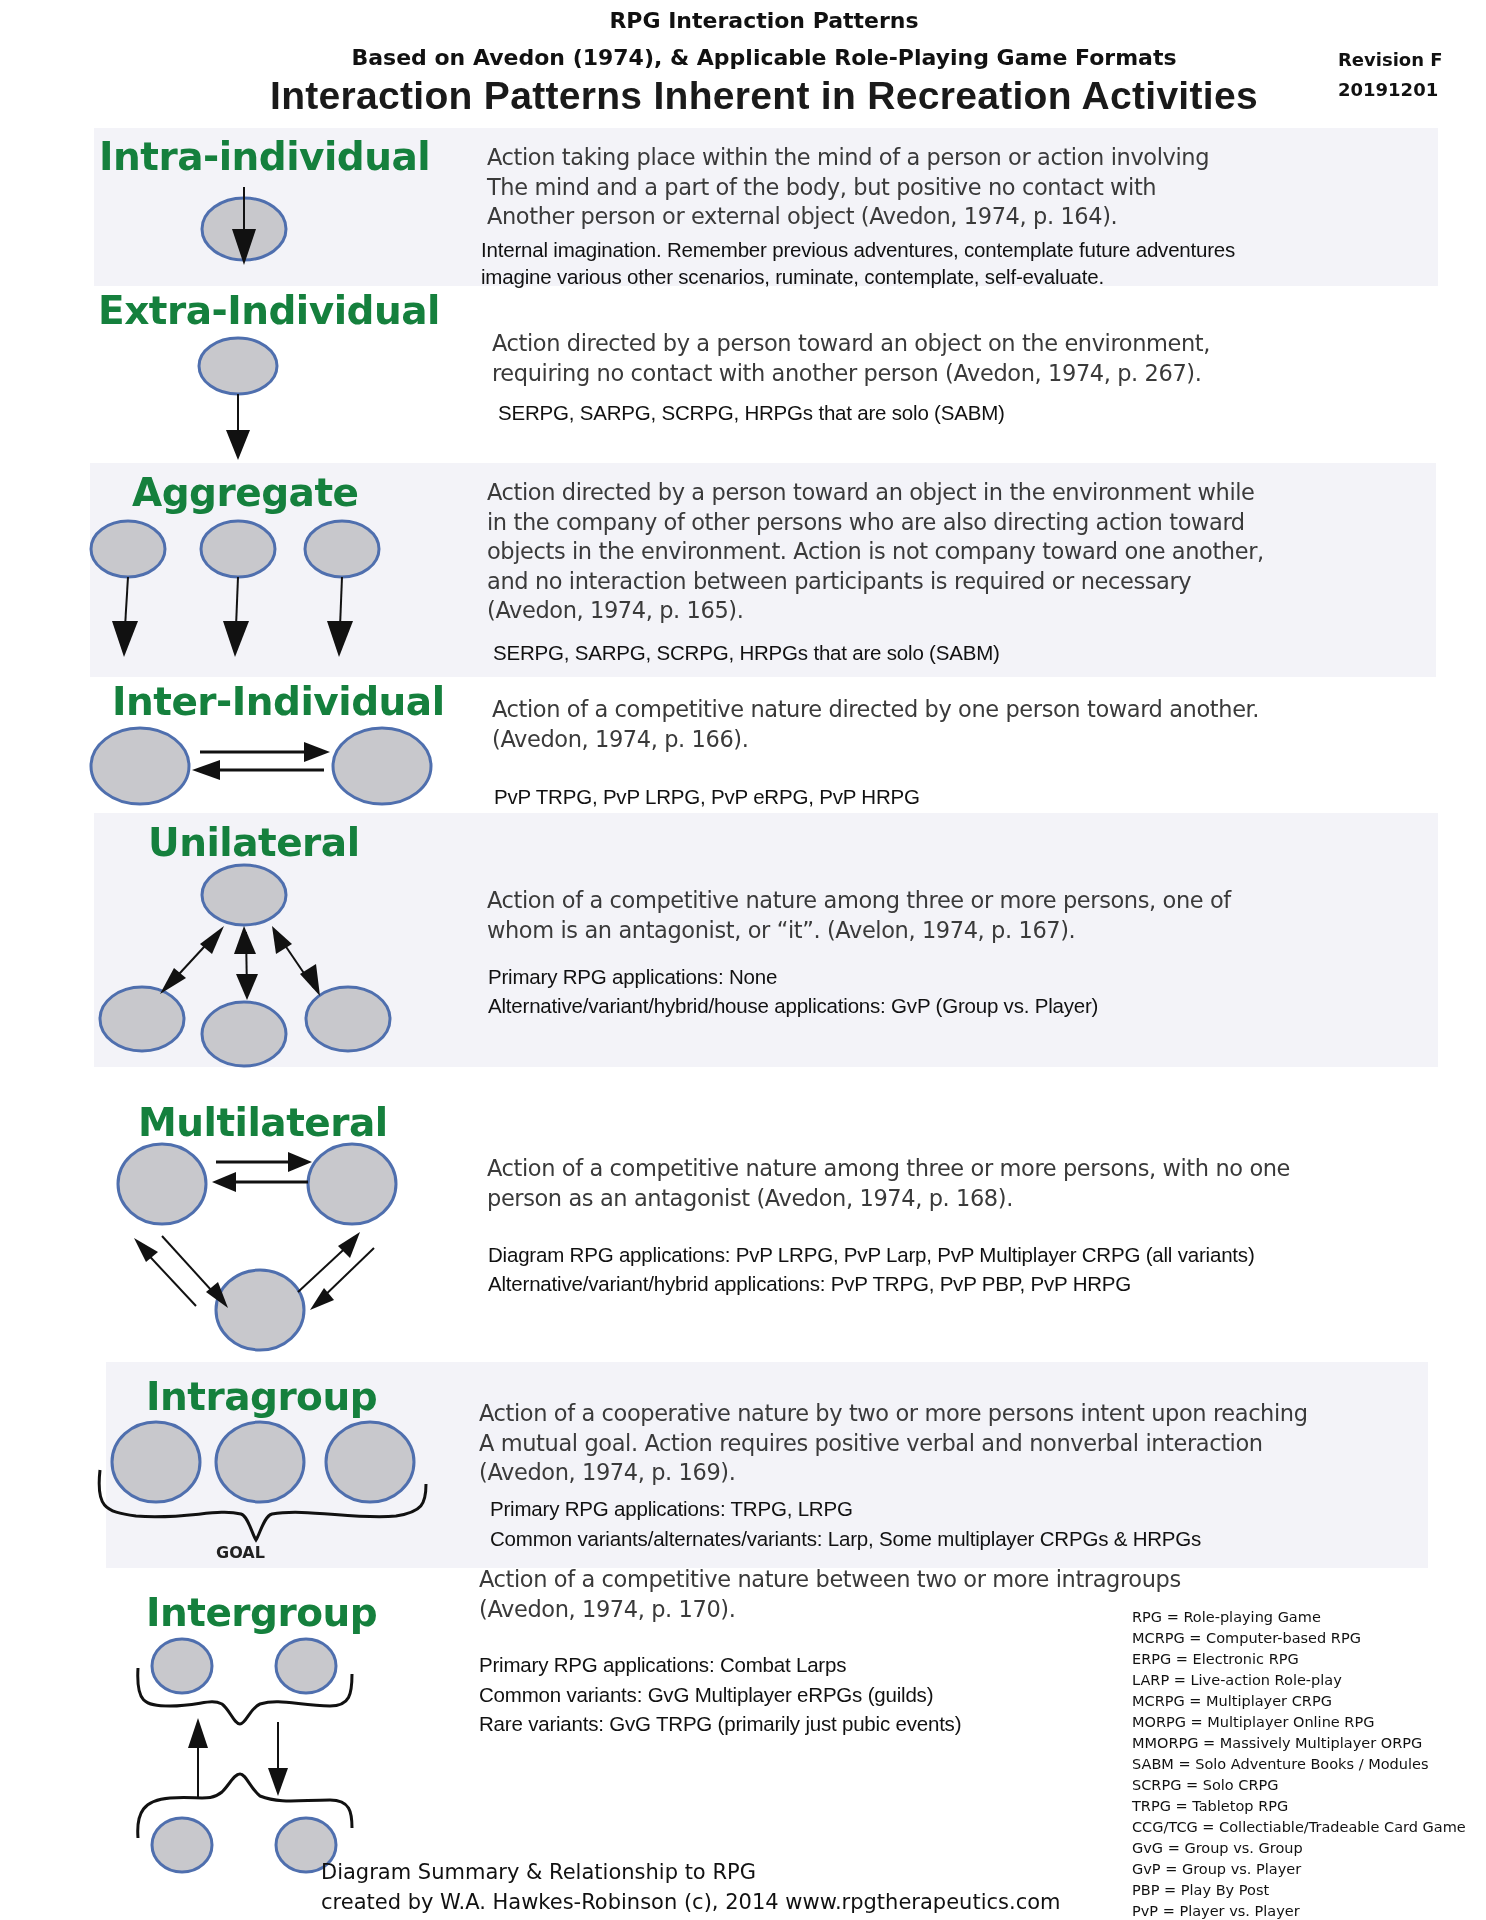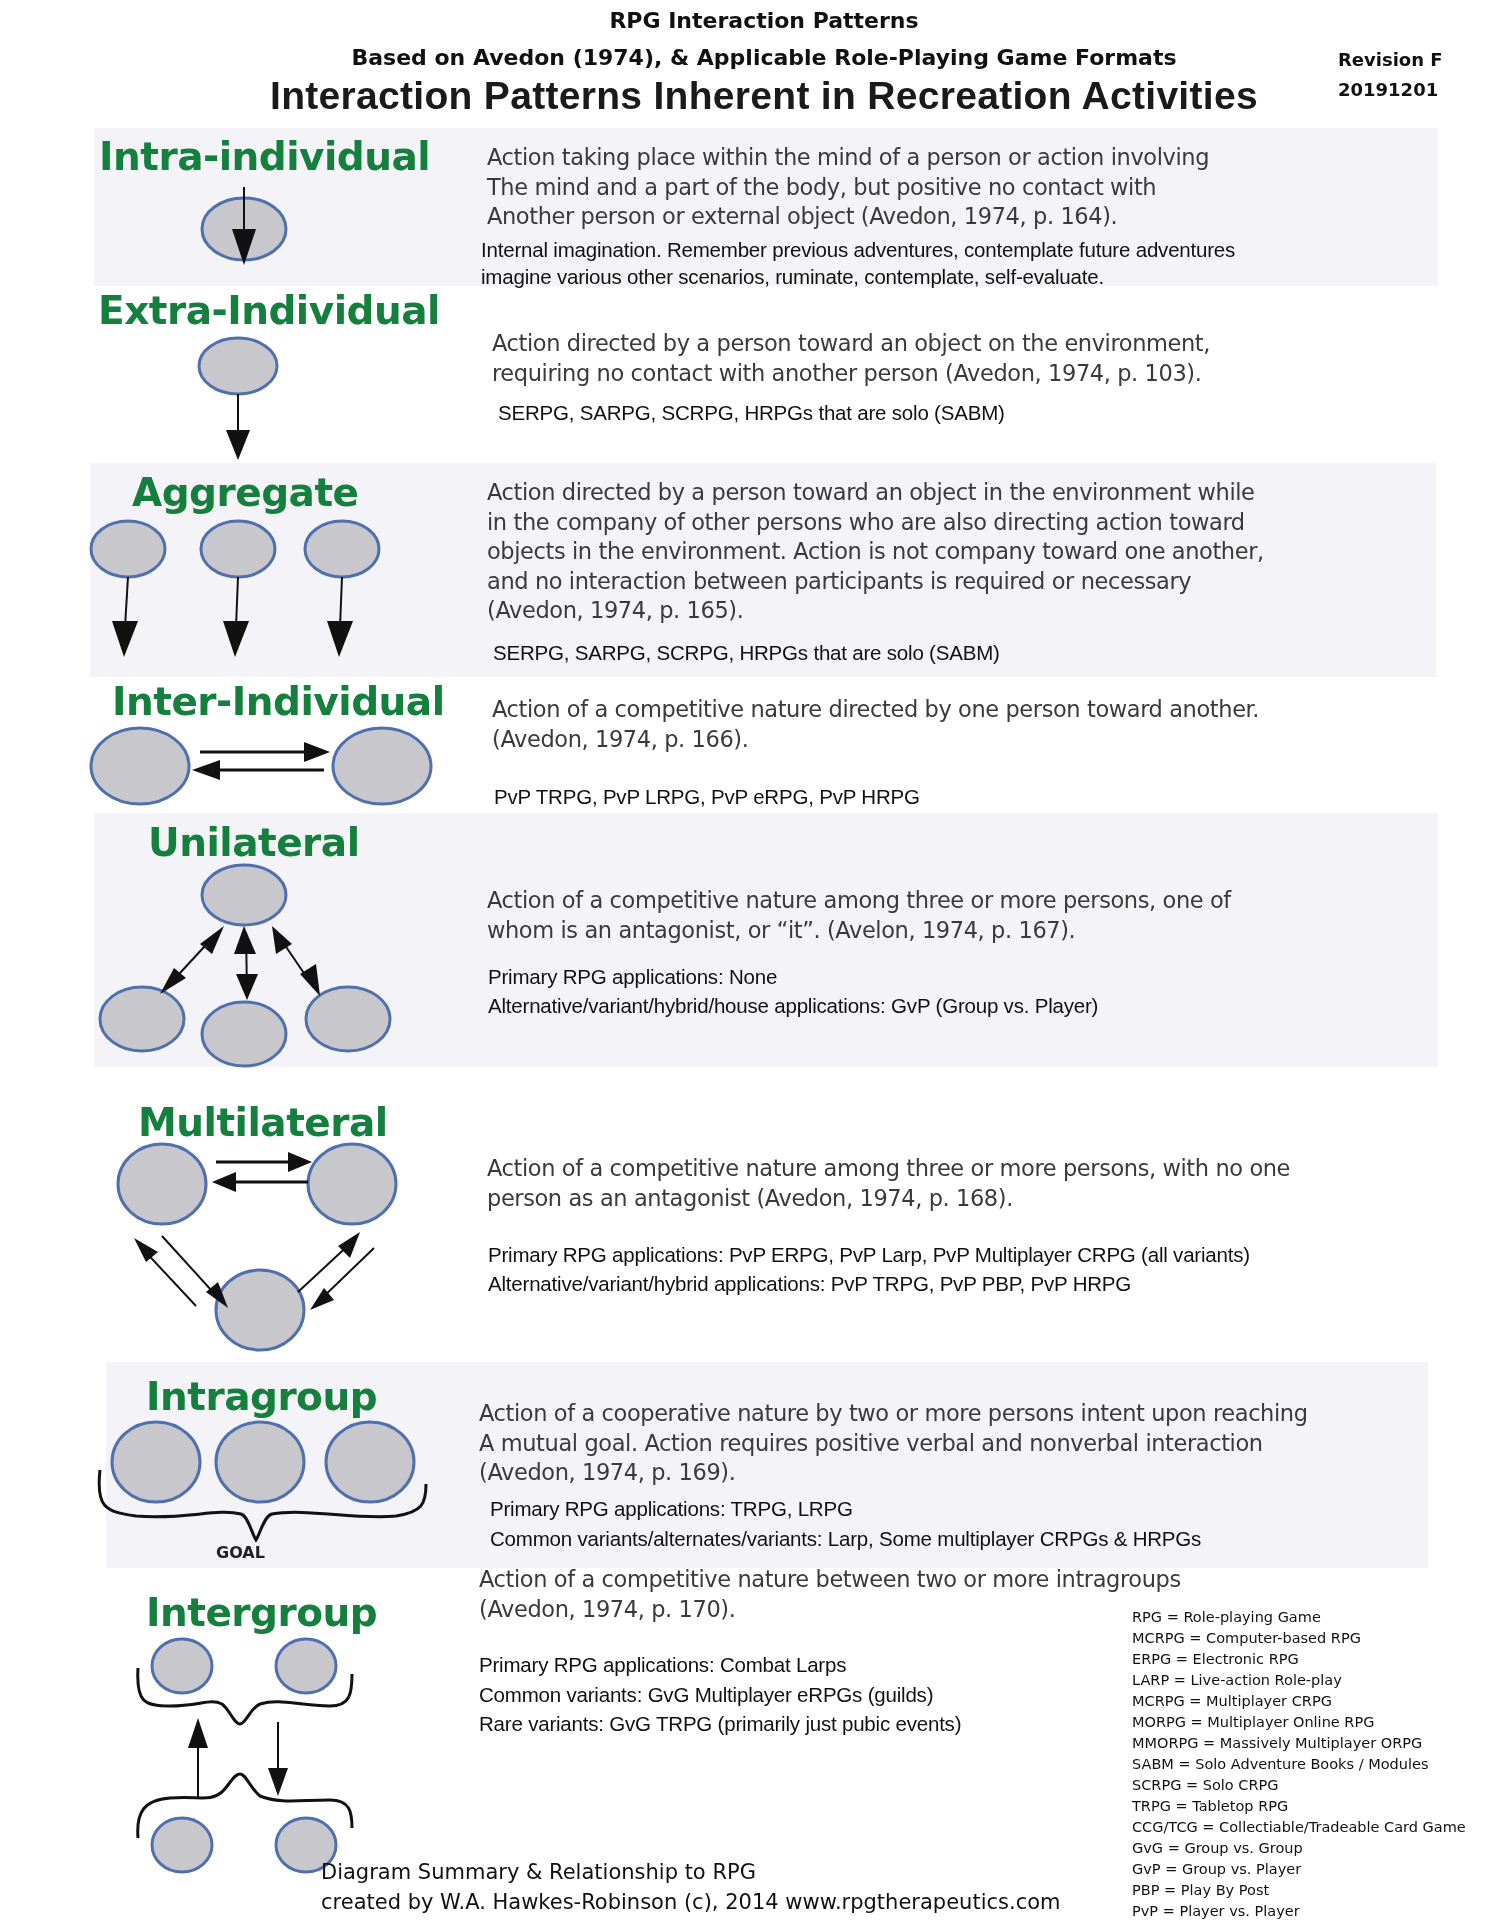--- a/index.html
+++ b/index.html
@@ -61,21 +61,21 @@
 
 <section>
   <div class="title" style="left:98px; top:288px;">Extra-Individual</div>
   <svg class="dg" style="left:190px; top:334px;" width="100" height="130">
     <ellipse class="p" cx="48" cy="32" rx="39" ry="28"></ellipse>
     <line class="ln" x1="48" y1="60" x2="48" y2="100"></line>
     <polygon class="ah" points="36,96 60,96 48,126"></polygon>
   </svg>
   <div class="def" style="left:492px; top:329px;">
     <div>Action directed by a person toward an object on the environment,</div>
-    <div>requiring no contact with another person (Avedon, 1974, p. 103).</div>
+    <div>requiring no contact with another person (Avedon, 1974, p. 267).</div>
   </div>
   <div class="app" style="left:498px; top:398px;">
     <div>SERPG, SARPG, SCRPG, HRPGs that are solo (SABM)</div>
   </div>
 </section>
 
 <section>
   <div class="title" style="left:132px; top:470px;">Aggregate</div>
   <svg class="dg" style="left:88px; top:515px;" width="300" height="145">
     <ellipse class="p" cx="40" cy="34" rx="37" ry="28"></ellipse>
@@ -163,21 +163,21 @@
     <line class="ln" x1="186" y1="150" x2="242" y2="98"></line>
     <polygon class="ah" points="248,90 226,104 238,116"></polygon>
     <line class="ln" x1="262" y1="106" x2="206" y2="160"></line>
     <polygon class="ah" points="198,168 212,146 222,158"></polygon>
   </svg>
   <div class="def" style="left:487px; top:1154px;">
     <div>Action of a competitive nature among three or more persons, with no one</div>
     <div>person as an antagonist (Avedon, 1974, p. 168).</div>
   </div>
   <div class="app" style="left:488px; top:1240px;">
-    <div>Primary RPG applications: PvP ERPG, PvP Larp, PvP Multiplayer CRPG (all variants)</div>
+    <div>Diagram RPG applications: PvP LRPG, PvP Larp, PvP Multiplayer CRPG (all variants)</div>
     <div>Alternative/variant/hybrid applications: PvP TRPG, PvP PBP, PvP HRPG</div>
   </div>
 </section>
 
 <section>
   <div class="title" style="left:146px; top:1374px;">Intragroup</div>
   <svg class="dg" style="left:96px; top:1416px;" width="340" height="130">
     <ellipse class="p" cx="60" cy="46" rx="44" ry="40"></ellipse>
     <ellipse class="p" cx="164" cy="46" rx="44" ry="40"></ellipse>
     <ellipse class="p" cx="274" cy="46" rx="44" ry="40"></ellipse>

